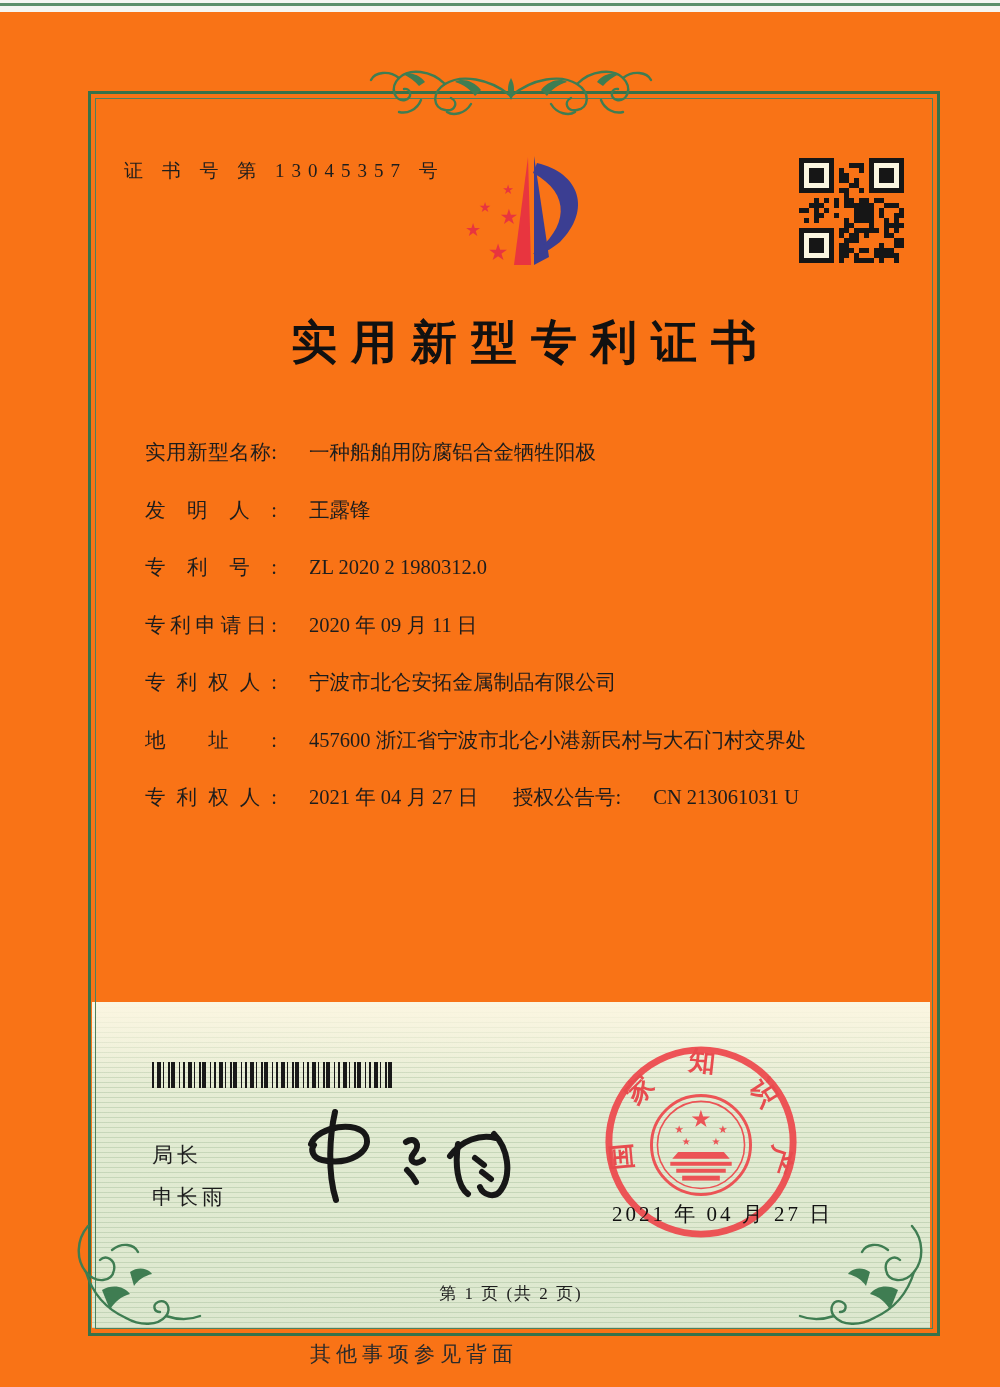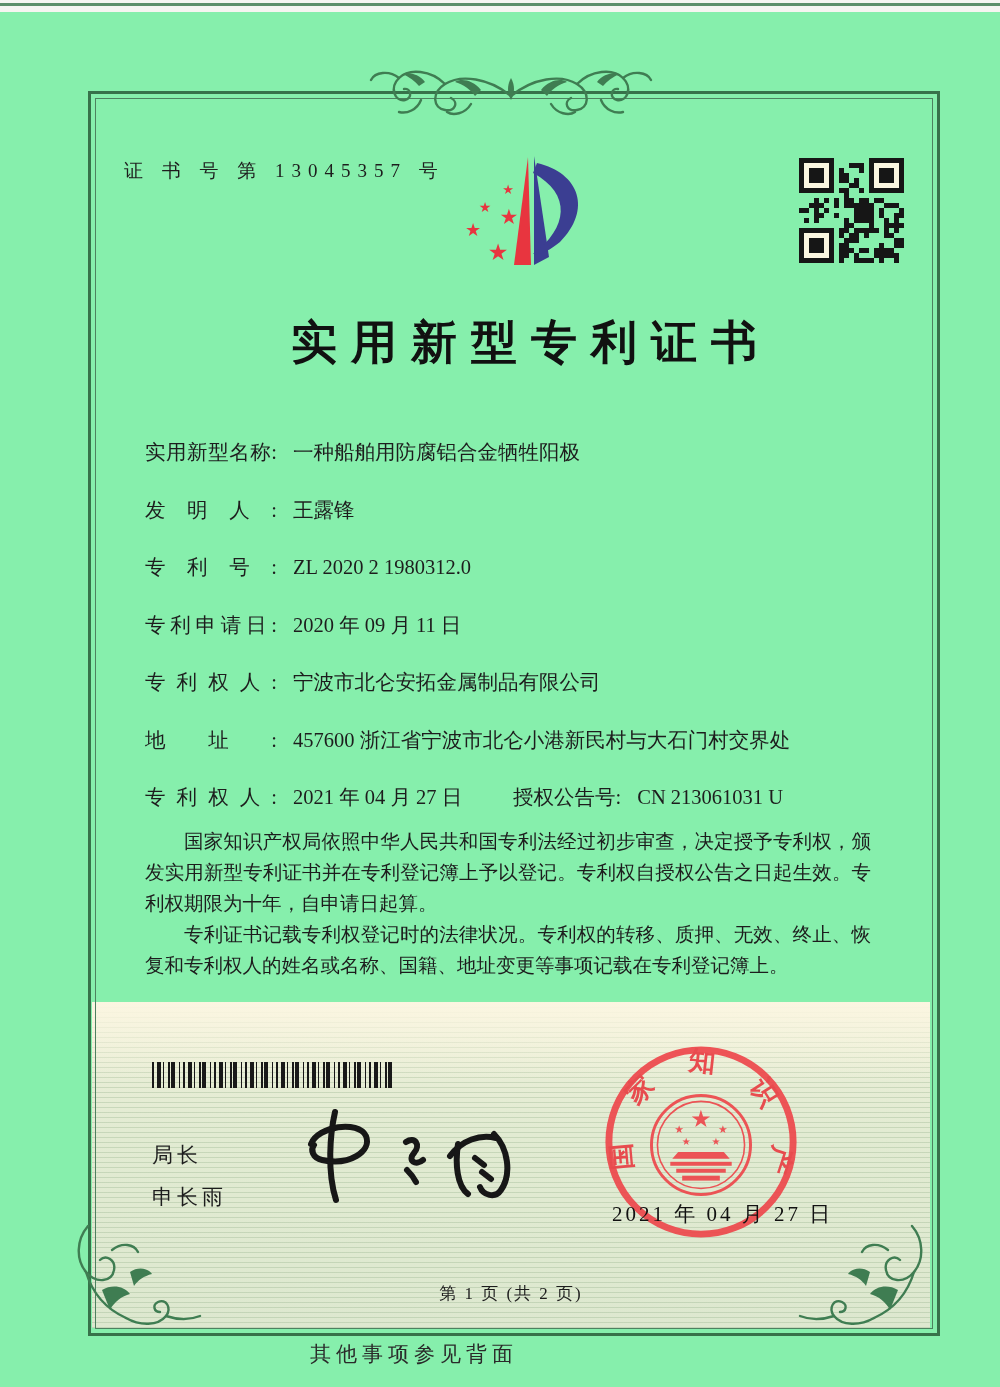--- a/index.html
+++ b/index.html
@@ -1,36 +1,36 @@
 <!DOCTYPE html>
 <html><head>
 <meta charset="utf-8">
 <style>
   html,body{margin:0;padding:0;background:#d8d5cc;}
-  .page{position:relative;width:1000px;height:1387px;margin:0 auto;background:#86efac;overflow:hidden;
+  .page{position:relative;width:1000px;height:1387px;margin:0 auto;background:#f97316;overflow:hidden;
         font-family:"Liberation Serif","DejaVu Serif",serif;color:#1d1d1d;}
   .scan-edge{position:absolute;top:0;left:0;width:100%;height:12px;background:#f6f5f1;}
   .scan-edge .hairline{position:absolute;top:3px;left:0;width:100%;height:3px;background:#5d8f6a;}
   .frame{position:absolute;left:88px;top:91px;width:846px;height:1239px;border:3px solid #37724a;}
   .frame-inner{position:absolute;inset:4px;border:1px solid #4d815f;}
   .waves{position:absolute;left:92px;top:1002px;width:838px;height:326px;
          background:
            repeating-linear-gradient(180deg, rgba(136,168,128,.30) 0 1px, rgba(0,0,0,0) 1px 5px),
            linear-gradient(180deg,#eef0da 0%,#e2ebd2 40%,#dde8cf 100%);}
   .waves::before{content:'';position:absolute;top:0;left:0;right:0;height:80px;
          background:linear-gradient(#fbf6e1, rgba(251,246,225,0));}
   .cert-no{position:absolute;left:124px;top:158px;font-size:19px;letter-spacing:7px;}
   .logo{position:absolute;left:428px;top:150px;}
   .qr{position:absolute;left:799px;top:158px;}
   .title{position:absolute;left:88px;top:312px;width:846px;text-align:center;
          font-size:46px;font-weight:bold;letter-spacing:14px;color:#111;padding-left:20px;}
   .fields{position:absolute;left:145px;top:437px;width:740px;}
   .frow{display:flex;margin-bottom:26.5px;font-size:20.5px;line-height:31px;}
   .flabel{display:inline-block;width:132px;text-align:justify;text-align-last:justify;flex:none;}
-  .fvalue{margin-left:16px;white-space:nowrap;}
+  .fvalue{margin-left:32px;white-space:nowrap;}
   .grant{display:flex;font-size:20.5px;line-height:31px;}
   .grant .g1{width:368px;display:flex;flex:none;}
   .grant .g2{display:flex;justify-content:flex-end;}
   .paras{position:absolute;left:145px;top:826px;width:726px;font-size:19.5px;line-height:31px;text-align:justify;}
   .paras p{margin:0;text-indent:2em;}
   .barcode{position:absolute;left:152px;top:1062px;width:244px;height:26px;
     background-image:
       repeating-linear-gradient(90deg,#191919 0 2px,transparent 2px 5px,#191919 5px 9px,transparent 9px 11px,
         #191919 11px 12px,transparent 12px 16px,#191919 16px 18px,transparent 18px 19px,
         #191919 19px 23px,transparent 23px 27px,#191919 27px 28px,transparent 28px 31px);}
@@ -289,24 +289,20 @@
         <span class="flabel">专利权人:</span>
         <span class="fvalue">2021 年 04 月 27 日</span>
       </span>
       <span class="g2">
         <span>授权公告号:</span>
         <span class="fvalue">CN 213061031 U</span>
       </span>
     </div>
   </div>
 
-  <div class="paras">
-    <p>国家知识产权局依照中华人民共和国专利法经过初步审查，决定授予专利权，颁发实用新型专利证书并在专利登记簿上予以登记。专利权自授权公告之日起生效。专利权期限为十年，自申请日起算。</p>
-    <p>专利证书记载专利权登记时的法律状况。专利权的转移、质押、无效、终止、恢复和专利权人的姓名或名称、国籍、地址变更等事项记载在专利登记簿上。</p>
-  </div>
 
   <div class="barcode"></div>
 
   <div class="director">
     <div>局长</div>
     <div>申长雨</div>
   </div>
 
   <div class="signature">
     <svg width="260" height="118" viewBox="0 0 260 118">

